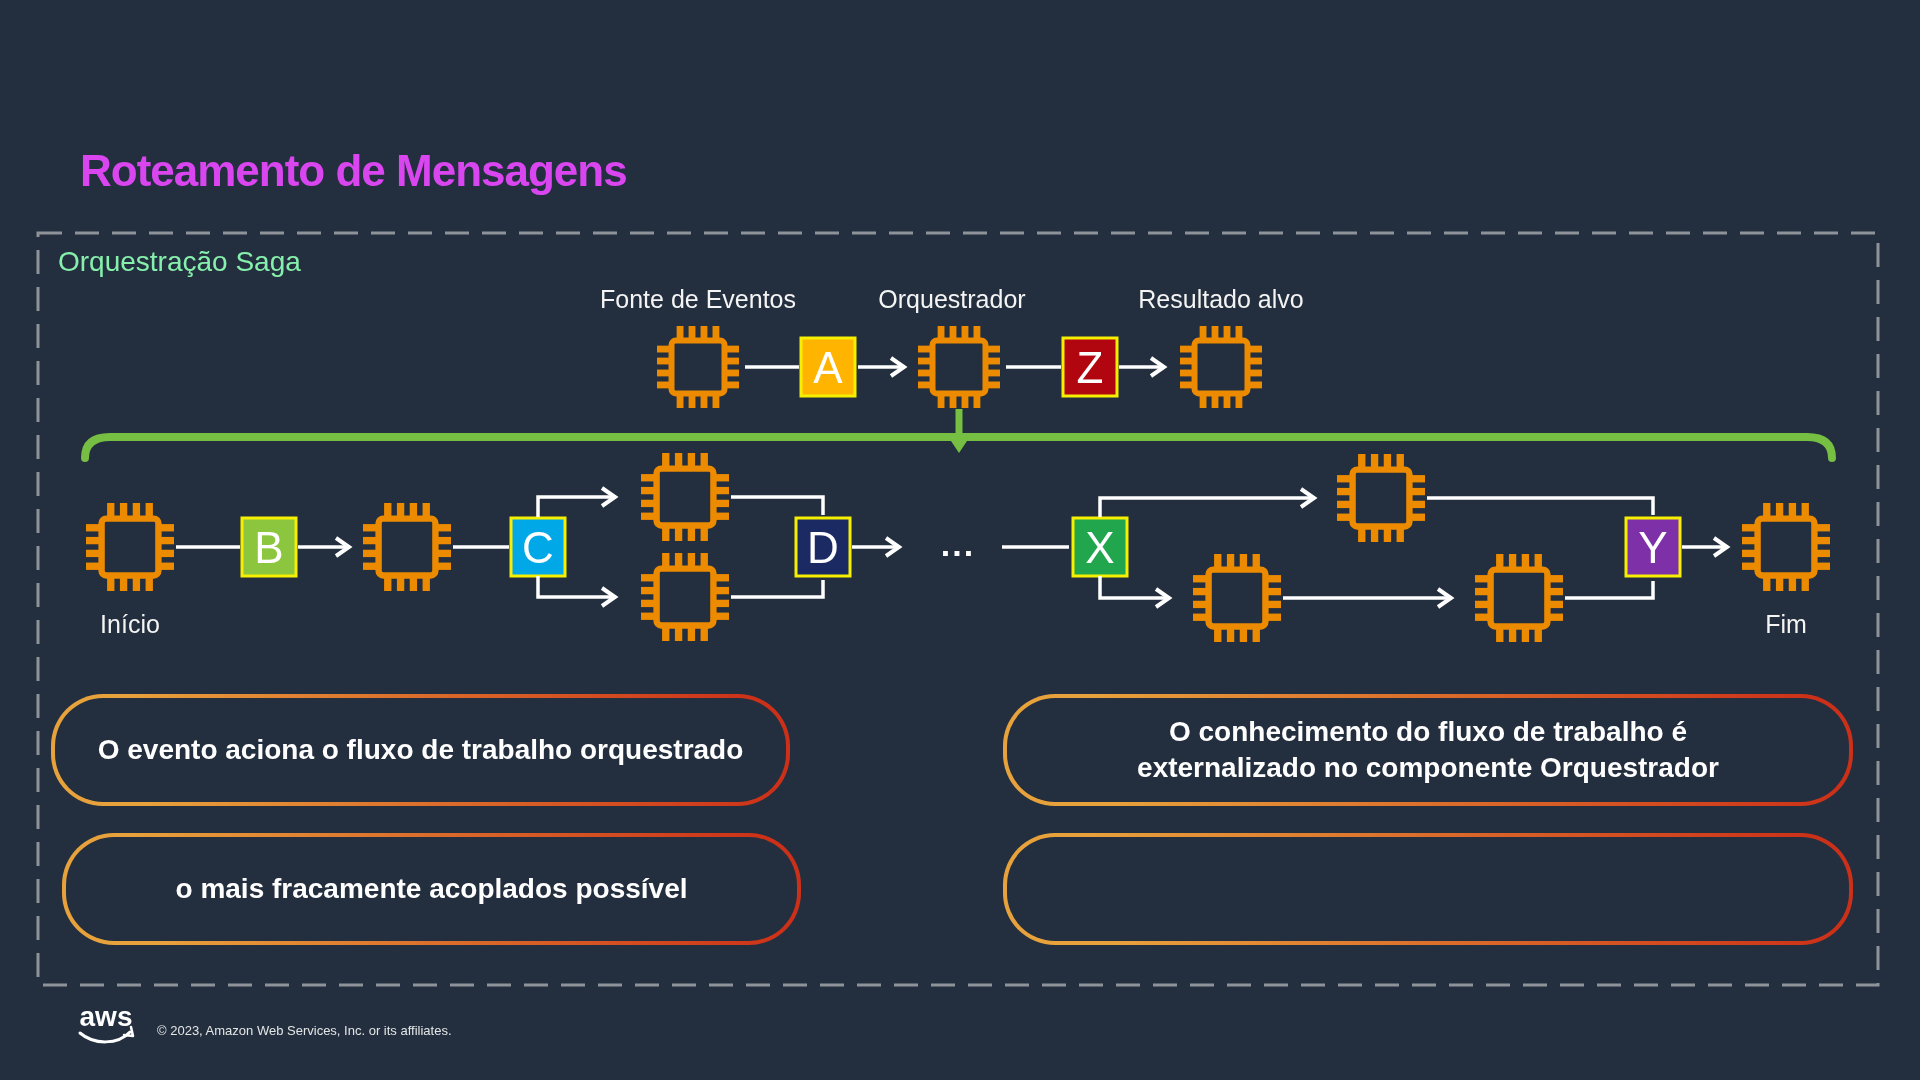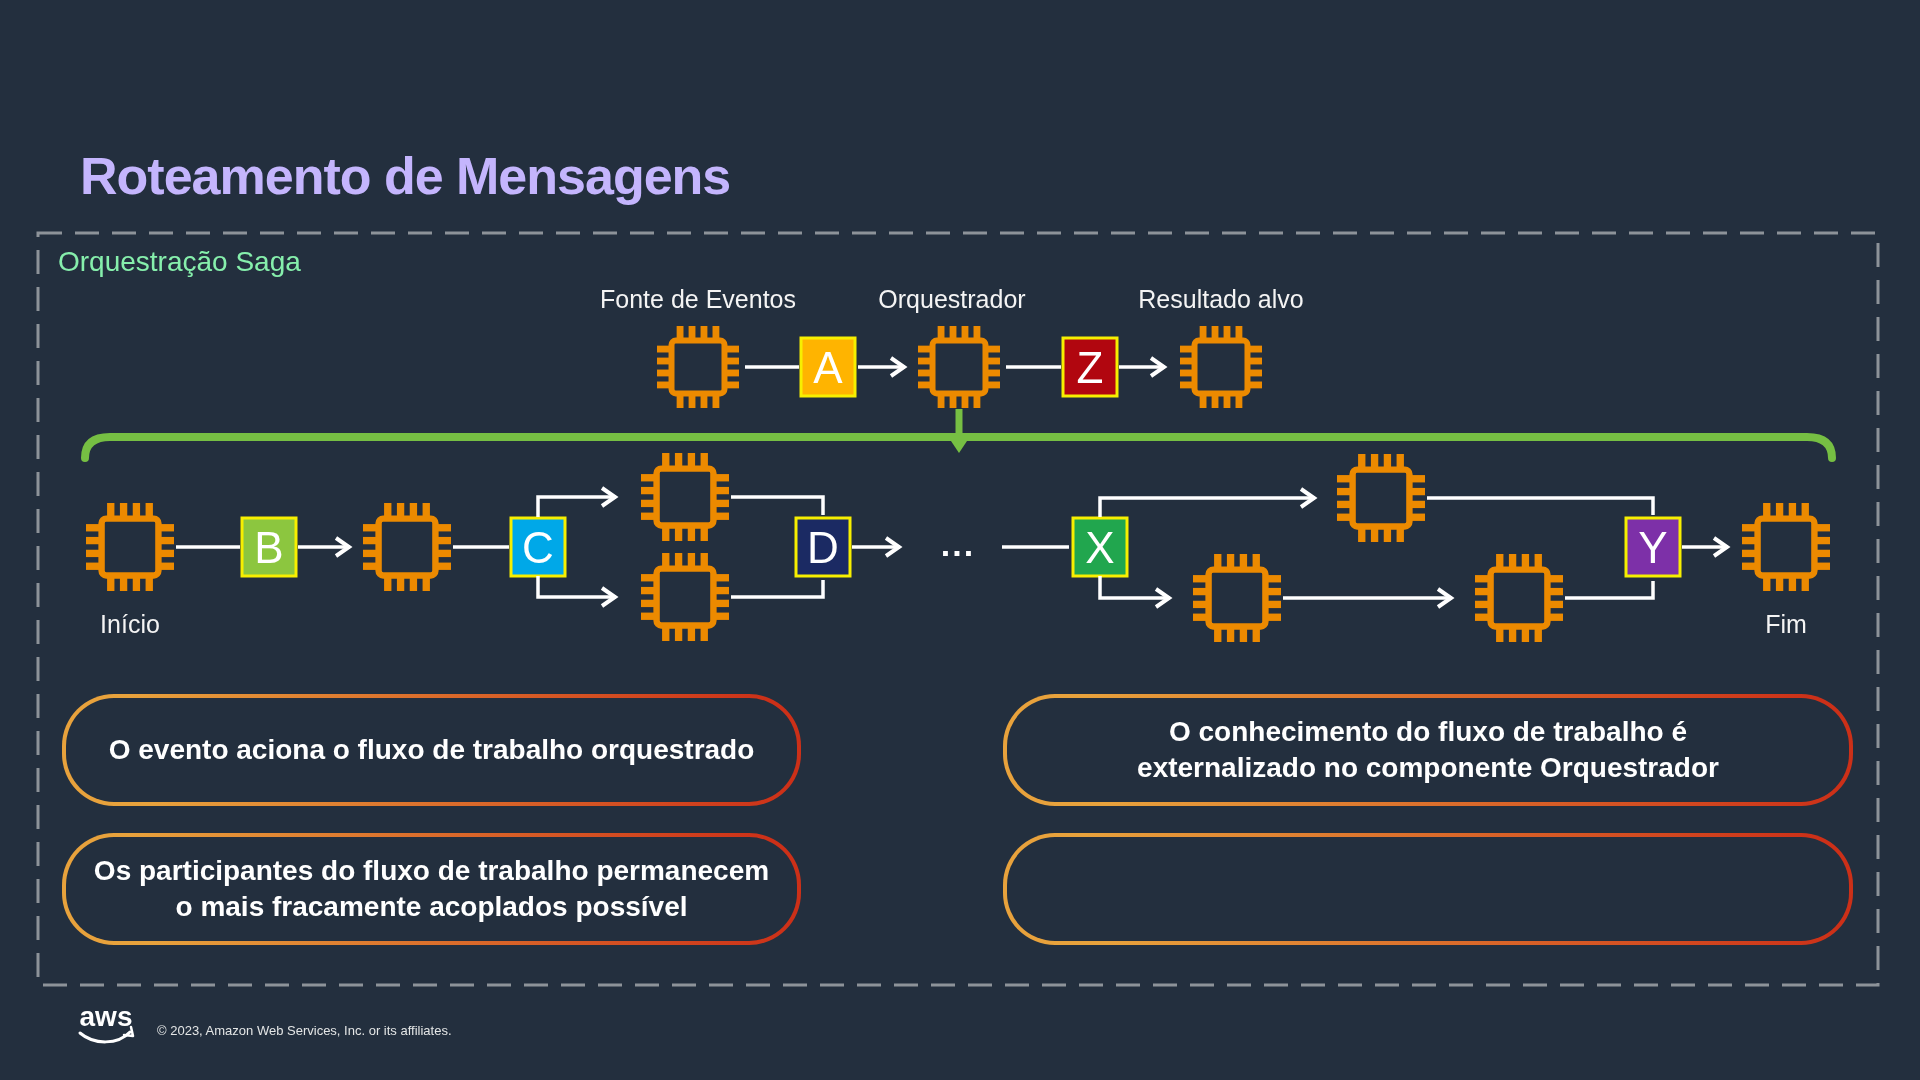--- a/index.html
+++ b/index.html
@@ -3,21 +3,21 @@
 <meta charset="utf-8">
 <style>
   html,body{margin:0;padding:0;}
   body{
     width:1920px;height:1080px;overflow:hidden;position:relative;
     background:#232F3E;
     font-family:"Liberation Sans",sans-serif;color:#fff;
   }
   .page-title{
     position:absolute;left:80px;top:146px;margin:0;
-    font-size:52px;font-weight:700;letter-spacing:-1px;color:#c4b5fd;
+    font-size:44px;font-weight:700;letter-spacing:-1px;color:#d946ef;
   }
   .frame-label{
     position:absolute;left:58px;top:246px;font-size:28px;font-weight:400;color:#86efac;
   }
   #diagram{position:absolute;left:0;top:0;}
   svg text{font-family:"Liberation Sans",sans-serif;}
   .dlabel{font-size:25px;fill:#F4F4F4;text-anchor:middle;}
   .cap{font-size:25px;fill:#F4F4F4;text-anchor:middle;}
   .nletter{font-size:44px;fill:#FFFFFF;text-anchor:middle;font-weight:400;}
   .msgrect{stroke:#F7EF00;stroke-width:3;}
@@ -151,35 +151,34 @@
   <g>
     <rect class="msgrect" x="1626" y="518" width="54" height="58" fill="#7D30A8"></rect>
     <text class="nletter" x="1653" y="563">Y</text>
   </g>
 
   <line class="conn" x1="1682" y1="547" x2="1728" y2="547" marker-end="url(#arrowhead)"></line>
   <use href="#chip" x="1742" y="503" width="88" height="88"></use>
   <text class="cap" x="1786" y="633">Fim</text>
 </svg>
 
-<div class="callout" style="left:62px;top:694px;width:731px;height:104px">
+<div class="callout" style="left:51px;top:694px;width:731px;height:104px">
   <div class="callout-inner">
     <span class="cl-line">O evento aciona o fluxo de trabalho orquestrado</span>
     <span class="cl-line"></span>
   </div>
 </div>
 <div class="callout" style="left:1003px;top:694px;width:842px;height:104px">
   <div class="callout-inner">
     <span class="cl-line">O conhecimento do fluxo de trabalho é</span>
     <span class="cl-line">externalizado no componente Orquestrador</span>
   </div>
 </div>
 <div class="callout" style="left:62px;top:833px;width:731px;height:104px">
   <div class="callout-inner">
-    <span class="cl-line">Os participantes do fluxo de trabalho permanecem</span>
     <span class="cl-line">o mais fracamente acoplados possível</span>
   </div>
 </div>
 <div class="callout" style="left:1003px;top:833px;width:842px;height:104px">
   <div class="callout-inner">
   </div>
 </div>
 
 <div class="footer">
   <svg width="62" height="50" viewBox="0 0 62 50">

